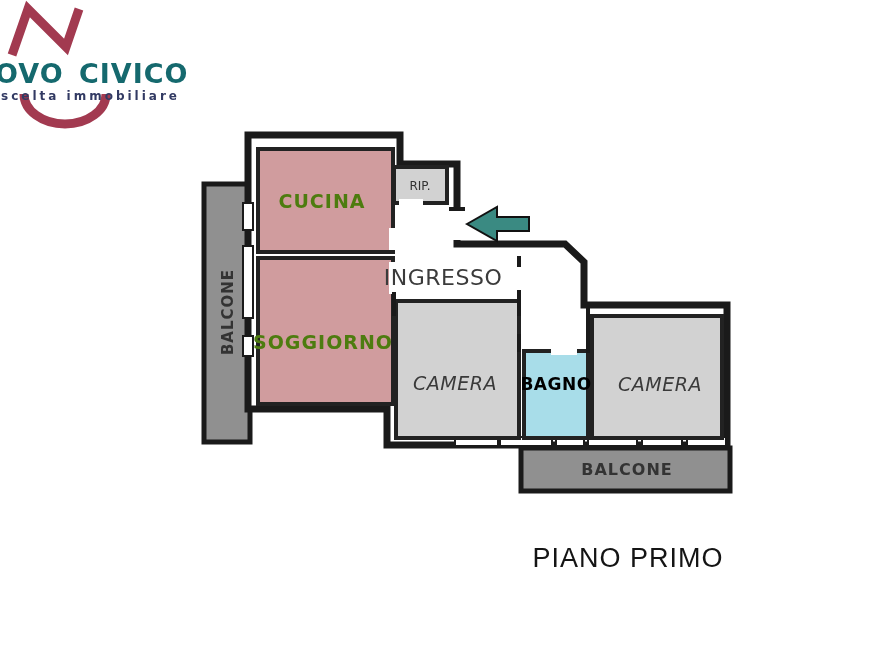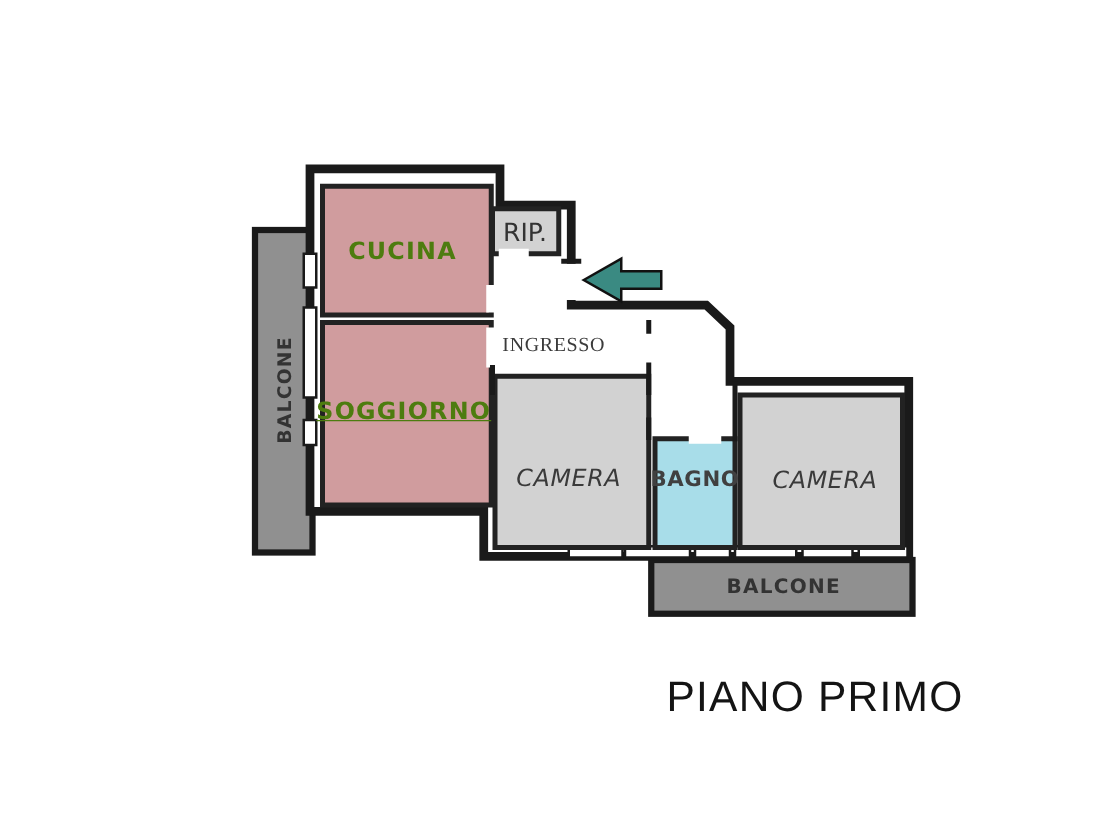--- a/index.html
+++ b/index.html
@@ -4,26 +4,26 @@
 <style>
   html,body{margin:0;padding:0;background:#ffffff;}
   #stage{
     position:relative;width:893px;height:670px;background:#ffffff;overflow:hidden;
     font-family:"DejaVu Sans","Liberation Sans",sans-serif;
   }
   #plan-svg{position:absolute;left:0;top:0;}
   .lbl{position:absolute;transform:translate(-50%,-50%);white-space:nowrap;}
   .lbl-room-pink{color:#4d7c0f;font-weight:bold;font-size:19px;letter-spacing:1px;}
   .lbl-room-gray{color:#3a3a3a;font-weight:500;font-size:19px;letter-spacing:0.5px;font-style:italic;}
-  .lbl-rip{color:#333333;font-weight:500;font-size:20px;}
-  .lbl-ingresso{color:#3b3b3b;font-weight:500;font-size:16px;letter-spacing:0.5px;font-family:Liberation Serif, serif;}
-  .lbl-bagno{color:#404040;font-weight:600;font-size:17px;letter-spacing:0.5px;}
+  .lbl-rip{color:#333333;font-weight:500;font-size:12px;}
+  .lbl-ingresso{color:#3b3b3b;font-weight:500;font-size:22px;letter-spacing:0.5px;}
+  .lbl-bagno{color:#000000;font-weight:600;font-size:17px;letter-spacing:0.5px;}
   .lbl-balcone{color:#333333;font-weight:600;font-size:15px;letter-spacing:1px;}
   .lbl-balcone-v{transform:translate(-50%,-50%) rotate(-90deg);}
-  .lbl-caption{color:#141414;font-size:34px;letter-spacing:1px;font-family:"Liberation Sans","DejaVu Sans",sans-serif;margin-left:24px;}
+  .lbl-caption{color:#141414;font-size:27px;letter-spacing:1px;font-family:"Liberation Sans","DejaVu Sans",sans-serif;}
   #logo{position:absolute;left:0;top:0;width:220px;height:135px;}
   #logo-mark{position:absolute;left:0;top:0;}
   #logo-brand{
     position:absolute;left:-5px;top:58px;color:#15696e;font-weight:bold;
     font-size:27px;letter-spacing:1px;word-spacing:5px;white-space:nowrap;
   }
   #logo-tagline{
     position:absolute;left:1px;top:89px;color:#323a63;font-weight:bold;
     font-size:12px;letter-spacing:3px;white-space:nowrap;
   }
@@ -69,25 +69,33 @@
     <rect x="392" y="292" width="4" height="24" fill="#1a1a1a"></rect>
     <rect x="517" y="256" width="4" height="11" fill="#1a1a1a"></rect>
     <rect x="517" y="290" width="4" height="26" fill="#1a1a1a"></rect>
     <rect x="517" y="334" width="4" height="18" fill="#1a1a1a"></rect>
     <rect x="586" y="305" width="4" height="48" fill="#1a1a1a"></rect>
 
     <polygon points="467,224 497,207 497,217 529,217 529,231 497,231 497,241" stroke="#111111" stroke-width="2" fill="#3a8a82"></polygon>
   </svg>
 
   <div class="lbl lbl-room-pink" style="left:322px;top:201px;">CUCINA</div>
-  <div class="lbl lbl-room-pink" style="left:323px;top:329px;text-decoration:underline;">SOGGIORNO</div>
+  <div class="lbl lbl-room-pink" style="left:323px;top:342px;">SOGGIORNO</div>
   <div class="lbl lbl-rip" style="left:420px;top:186px;">RIP.</div>
   <div class="lbl lbl-ingresso" style="left:443px;top:277px;">INGRESSO</div>
   <div class="lbl lbl-room-gray" style="left:455px;top:383px;">CAMERA</div>
   <div class="lbl lbl-bagno" style="left:556px;top:384px;">BAGNO</div>
   <div class="lbl lbl-room-gray" style="left:660px;top:384px;">CAMERA</div>
   <div class="lbl lbl-balcone lbl-balcone-v" style="left:228px;top:312px;">BALCONE</div>
   <div class="lbl lbl-balcone" style="left:627px;top:469px;font-size:16px;">BALCONE</div>
 
   <div class="lbl lbl-caption" style="left:628px;top:558px;">PIANO PRIMO</div>
 
+  <div id="logo">
+    <svg id="logo-mark" width="220" height="135" viewBox="0 0 220 135">
+      <polyline points="12,55 28,9 66,47 79,9" fill="none" stroke="#a23a50" stroke-width="9" stroke-linejoin="miter"></polyline>
+      <path d="M 24,94 A 41 30 0 0 0 106,94" fill="none" stroke="#a23a50" stroke-width="9"></path>
+    </svg>
+    <div id="logo-brand">OVO CIVICO</div>
+    <div id="logo-tagline">scelta immobiliare</div>
+  </div>
 
 </div>
 
 </body></html>

